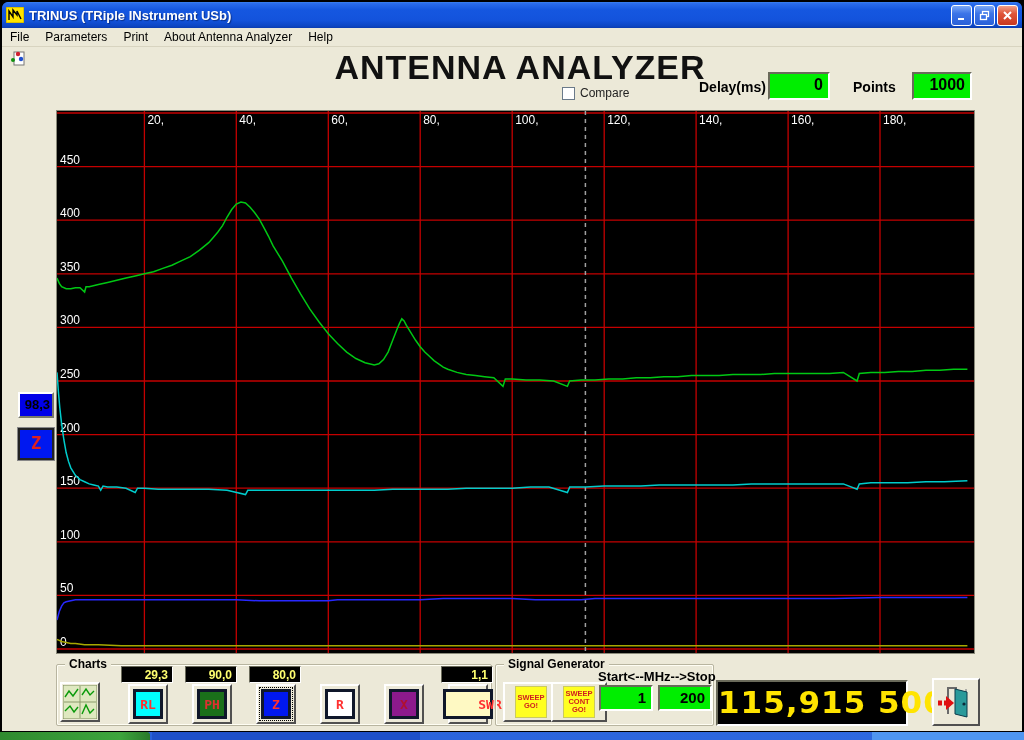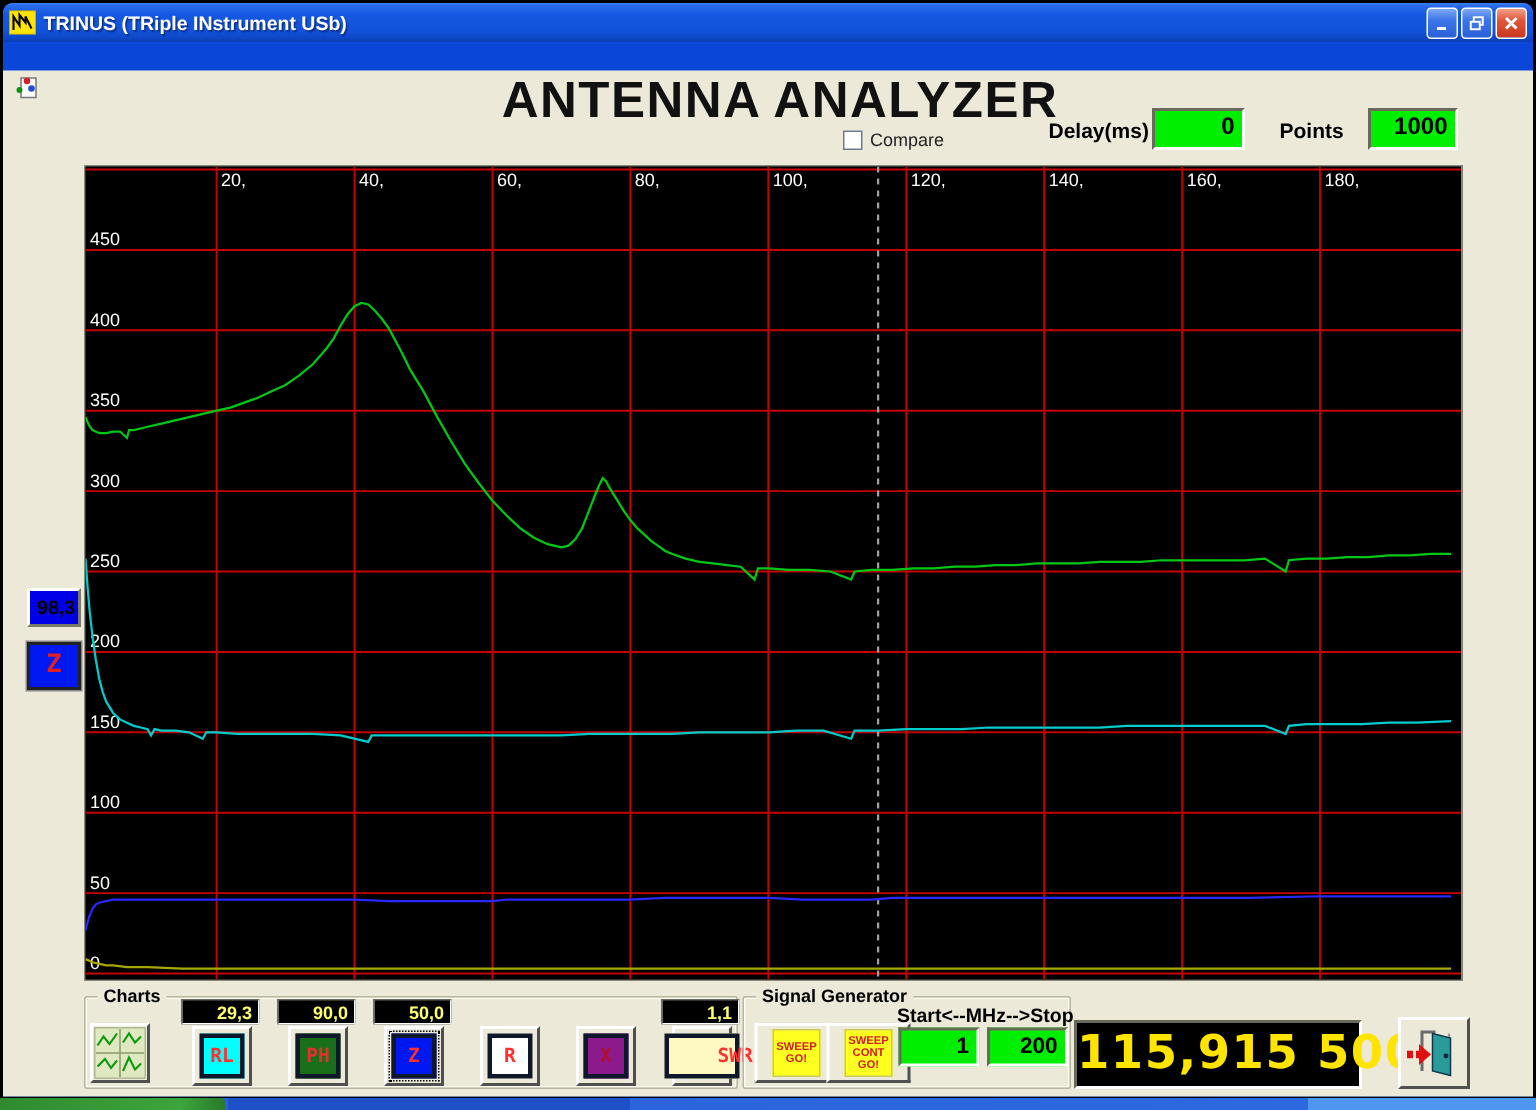--- a/index.html
+++ b/index.html
@@ -106,20 +106,27 @@
           <rect x="1.5" y="4.5" width="6" height="5" fill="#3c74e8" stroke="#fff" stroke-width="1.3"></rect>
         </svg>
     </span>
     <span class="winbtn close">
       <svg width="11" height="11" viewBox="0 0 11 11">
           <path d="M2 2 L9 9 M9 2 L2 9" stroke="#fff" stroke-width="2"></path>
         </svg>
     </span>
   </div>
 
+  <div class="menubar" id="menubar">
+      <span class="menuitem">File</span>
+      <span class="menuitem">Parameters</span>
+      <span class="menuitem">Print</span>
+      <span class="menuitem">About Antenna Analyzer</span>
+      <span class="menuitem">Help</span>
+    </div>
 
   <div class="client"></div>
 
   <svg class="abs" style="left:8px;top:48px" width="16" height="18" viewBox="0 0 16 18">
     <rect x="4" y="2" width="10" height="13" fill="#fff" stroke="#777"></rect>
     <circle cx="8" cy="4" r="2.2" fill="#d02030"></circle>
     <circle cx="11" cy="9" r="2.2" fill="#2050d0"></circle>
     <circle cx="3" cy="10" r="2" fill="#109010"></circle>
   </svg>
 
@@ -205,21 +212,21 @@
   </div>
   <div id="charts-buttons">
       <div class="val-box abs" style="left: 119px; top: 664px;">29,3</div>
       <div class="chart-btn abs" style="left: 126px; top: 682px;">
         <span class="face" style="background: rgb(0, 255, 255); color: rgb(255, 48, 48);">RL</span>
       </div>
       <div class="val-box abs" style="left: 183px; top: 664px;">90,0</div>
       <div class="chart-btn abs" style="left: 190px; top: 682px;">
         <span class="face" style="background: rgb(26, 112, 26); color: rgb(224, 48, 48);">PH</span>
       </div>
-      <div class="val-box abs" style="left: 247px; top: 664px;">50,0</div>
+      <div class="val-box abs" style="left: 247px; top: 664px;">80,0</div>
       <div class="chart-btn abs selected" style="left: 254px; top: 682px;">
         <span class="face" style="background: rgb(0, 24, 240); color: rgb(255, 48, 48);">Z</span>
       </div>
       <div class="chart-btn abs" style="left: 318px; top: 682px;">
         <span class="face" style="background: rgb(255, 255, 255); color: rgb(255, 48, 48);">R</span>
       </div>
       <div class="chart-btn abs" style="left: 382px; top: 682px;">
         <span class="face" style="background: rgb(140, 26, 140); color: rgb(176, 16, 48);">X</span>
       </div>
       <div class="val-box abs" style="left: 439px; top: 664px;">1,1</div>

